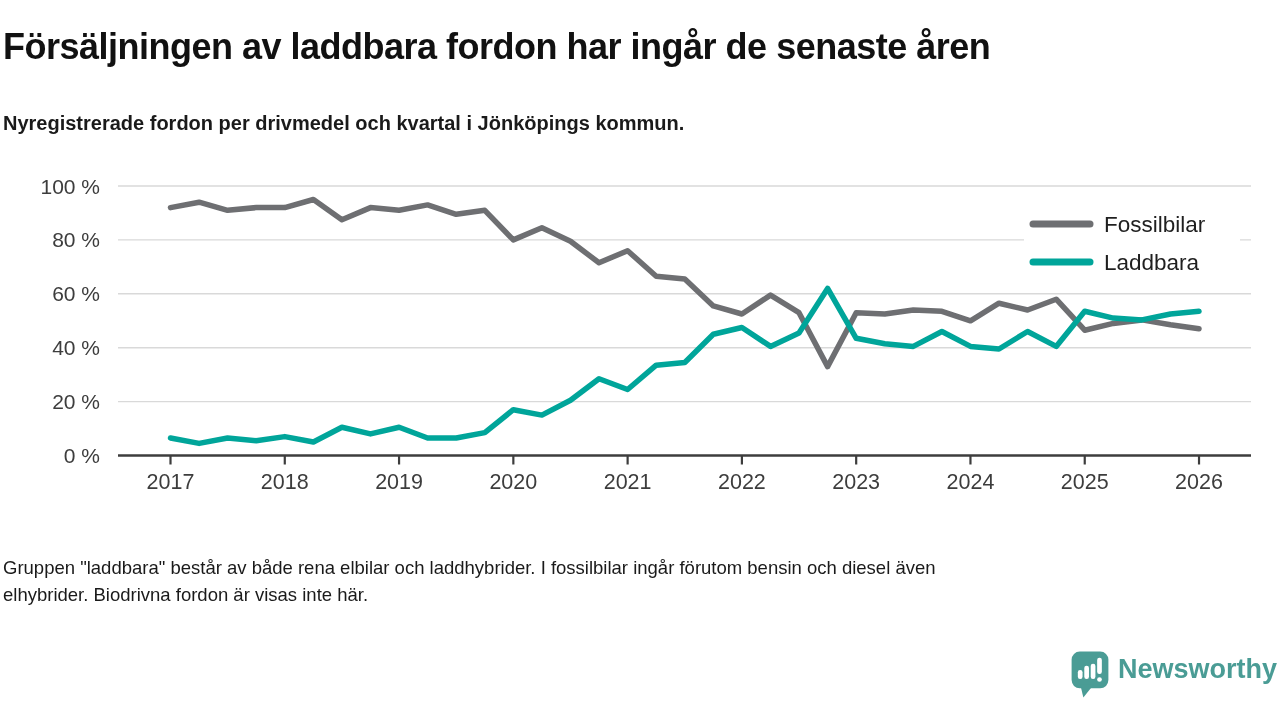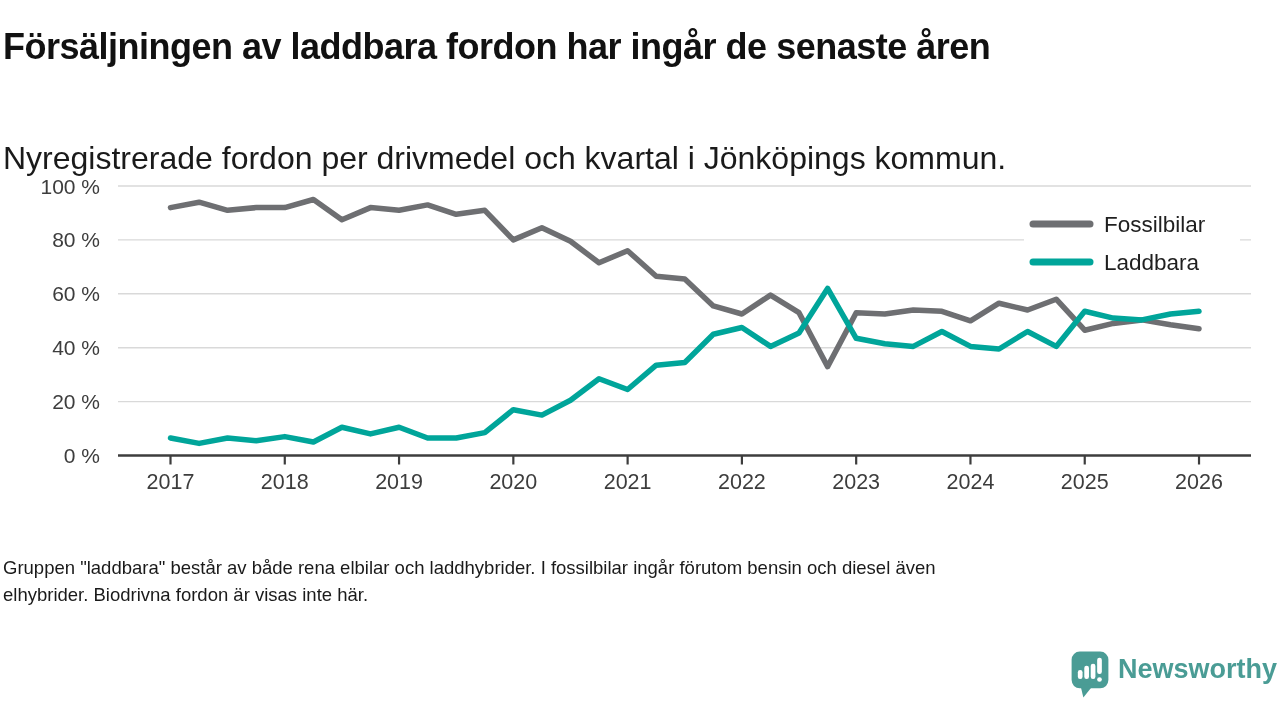--- a/index.html
+++ b/index.html
@@ -6,21 +6,21 @@
   body{
     position:relative;width:1280px;height:720px;overflow:hidden;
     font-family:"Liberation Sans","DejaVu Sans",sans-serif;
   }
   #title{
     position:absolute;left:3px;top:26px;width:1250px;
     font-size:36px;font-weight:bold;letter-spacing:-0.5px;color:#111111;
   }
   #subtitle{
     position:absolute;left:3px;top:112px;width:1250px;
-    font-size:32px;font-weight:400;color:#1a1a1a;margin-top:28px;
+    font-size:20px;font-weight:700;color:#1a1a1a;
   }
   #chart-svg{position:absolute;left:0;top:168px;}
   #chart-svg text{font-family:"Liberation Sans","DejaVu Sans",sans-serif;}
   #footer-note{
     position:absolute;left:3px;top:554px;width:1240px;
     font-size:18.5px;line-height:27px;color:#1a1a1a;white-space:pre-line;
   }
   #logo{
     position:absolute;left:1071px;top:651px;height:46px;
     display:flex;align-items:flex-start;gap:9px;

